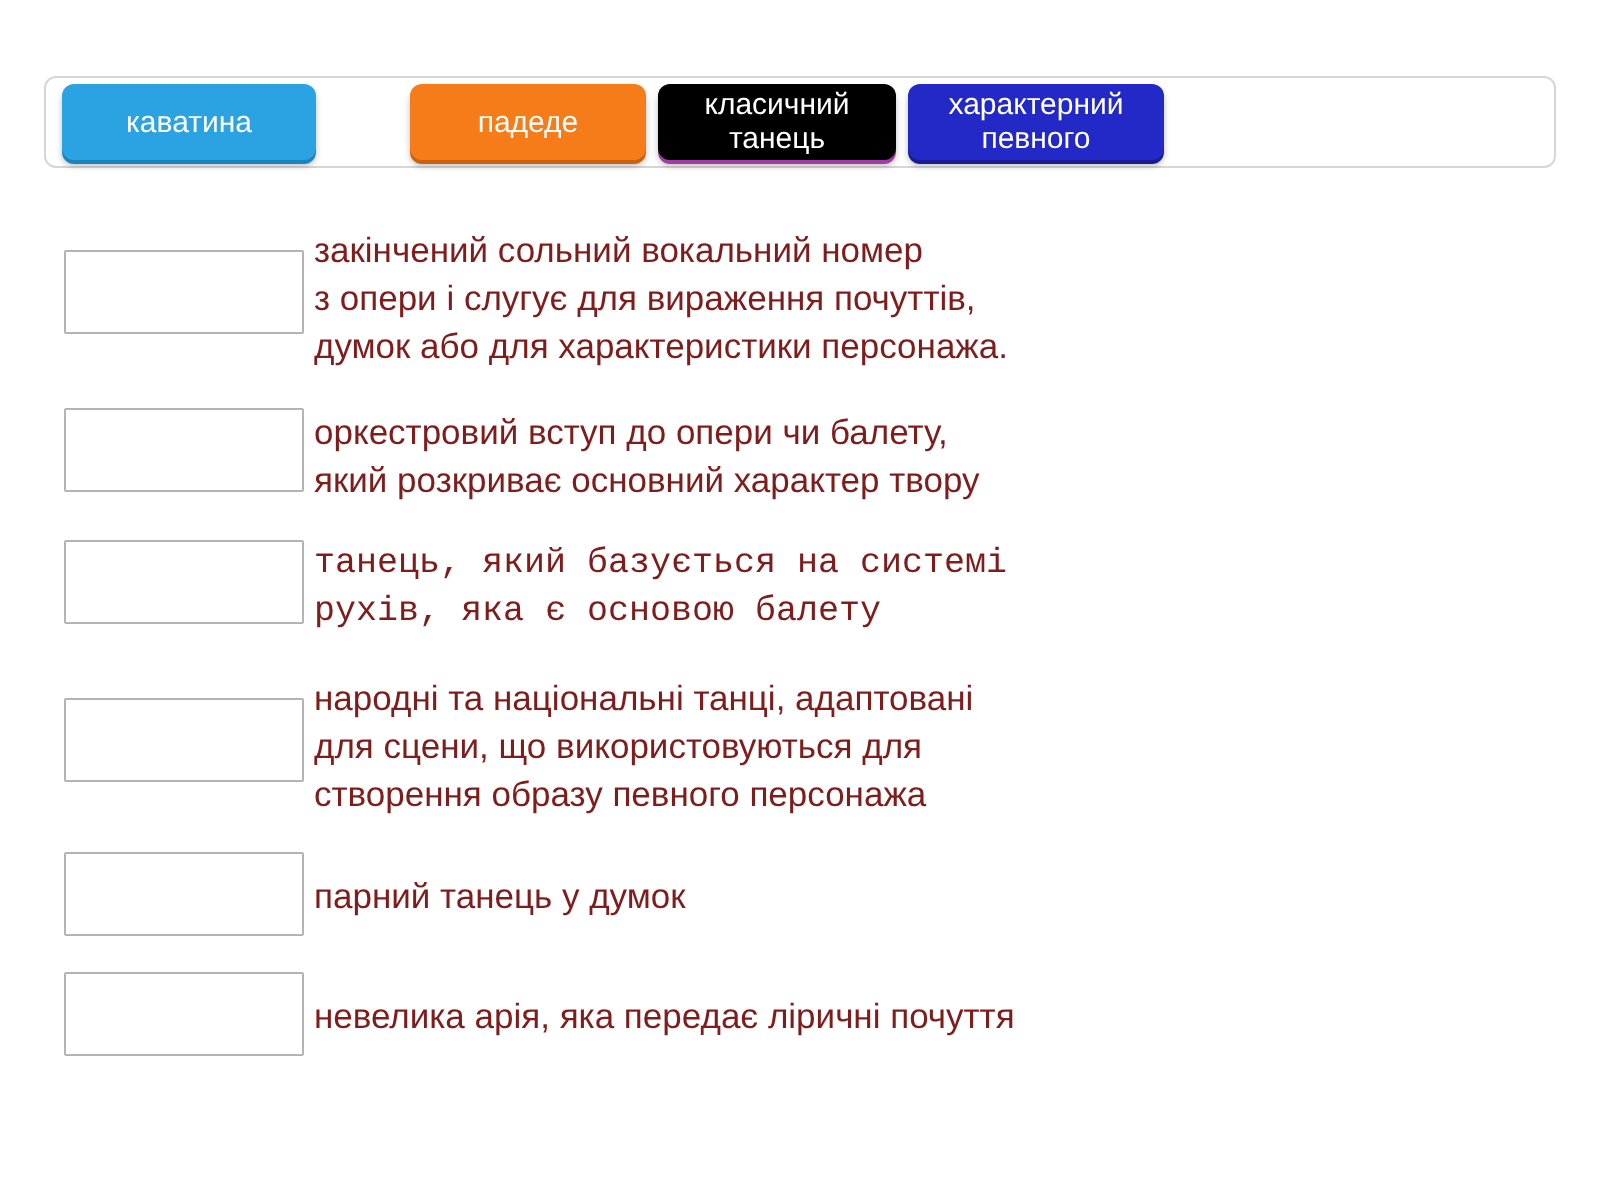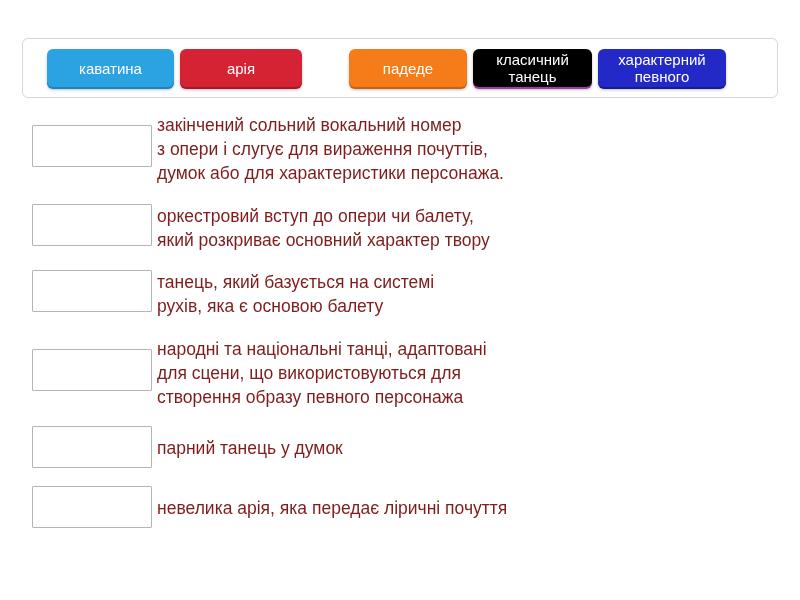--- a/index.html
+++ b/index.html
@@ -14,28 +14,28 @@
     overflow: hidden;
     position: relative;
   }
 
   
   #tile-tray {
     position: absolute;
     left: 22px;
     top: 38px;
     width: 756px;
-    height: 60px;
+    height: 46px;
     box-sizing: border-box;
     border: 1px solid #d6d6d6;
     border-radius: 6px;
     background: #ffffff;
     display: flex;
     align-items: center;
-    padding: 0 21px;
+    padding: 0 5px;
   }
 
   .tile {
     height: 38px;
     margin: 0 3px;
     border-radius: 6px;
     display: flex;
     align-items: center;
     justify-content: center;
     text-align: center;
@@ -106,31 +106,30 @@
 
   #row-0 .dropzone { top: 25px; }
   #row-1 .dropzone { top: 12px; }
   #row-2 .dropzone { top: 12px; }
   #row-3 .dropzone { top: 25px; }
   #row-4 .dropzone { top: 10px; }
   #row-5 .dropzone { top: 10px; }
 
   #row-0 .definition { top: 13px; }
   #row-1 .definition { top: 12px; }
-  #row-2 .definition { top: 12px; }
+  #row-2 .definition { top: 12px; font-family: Liberation Mono, monospace; }
   #row-3 .definition { top: 13px; }
   #row-4 .definition { top: 20px; }
   #row-5 .definition { top: 20px; }
 </style>
 </head>
 <body>
 
 <div id="tile-tray">
     <div class="tile tile-w1" style="background: rgb(43, 162, 226); box-shadow: rgb(27, 131, 189) 0px 2px 0px, rgba(0, 0, 0, 0.25) 0px 3px 3px;">каватина</div>
-    <div class="tile tile-w2" style="background: rgb(214, 35, 52); box-shadow: rgb(169, 22, 42) 0px 2px 0px, rgba(0, 0, 0, 0.25) 0px 3px 3px;">арія</div>
     <div class="tile tile-w3" style="background: rgb(245, 124, 24); box-shadow: rgb(201, 98, 16) 0px 2px 0px, rgba(0, 0, 0, 0.25) 0px 3px 3px;">падеде</div>
     <div class="tile tile-w5" style="background: #000000; box-shadow: rgb(163, 59, 166) 0px 2px 0px, rgba(0, 0, 0, 0.25) 0px 3px 3px;">класичний
 танець</div>
     <div class="tile tile-w6" style="background: rgb(35, 41, 198); box-shadow: rgb(24, 28, 145) 0px 2px 0px, rgba(0, 0, 0, 0.25) 0px 3px 3px;">характерний
 певного</div>
   </div>
 
 <div id="rows">
   <div class="row" id="row-0">
     <div class="dropzone"></div>

